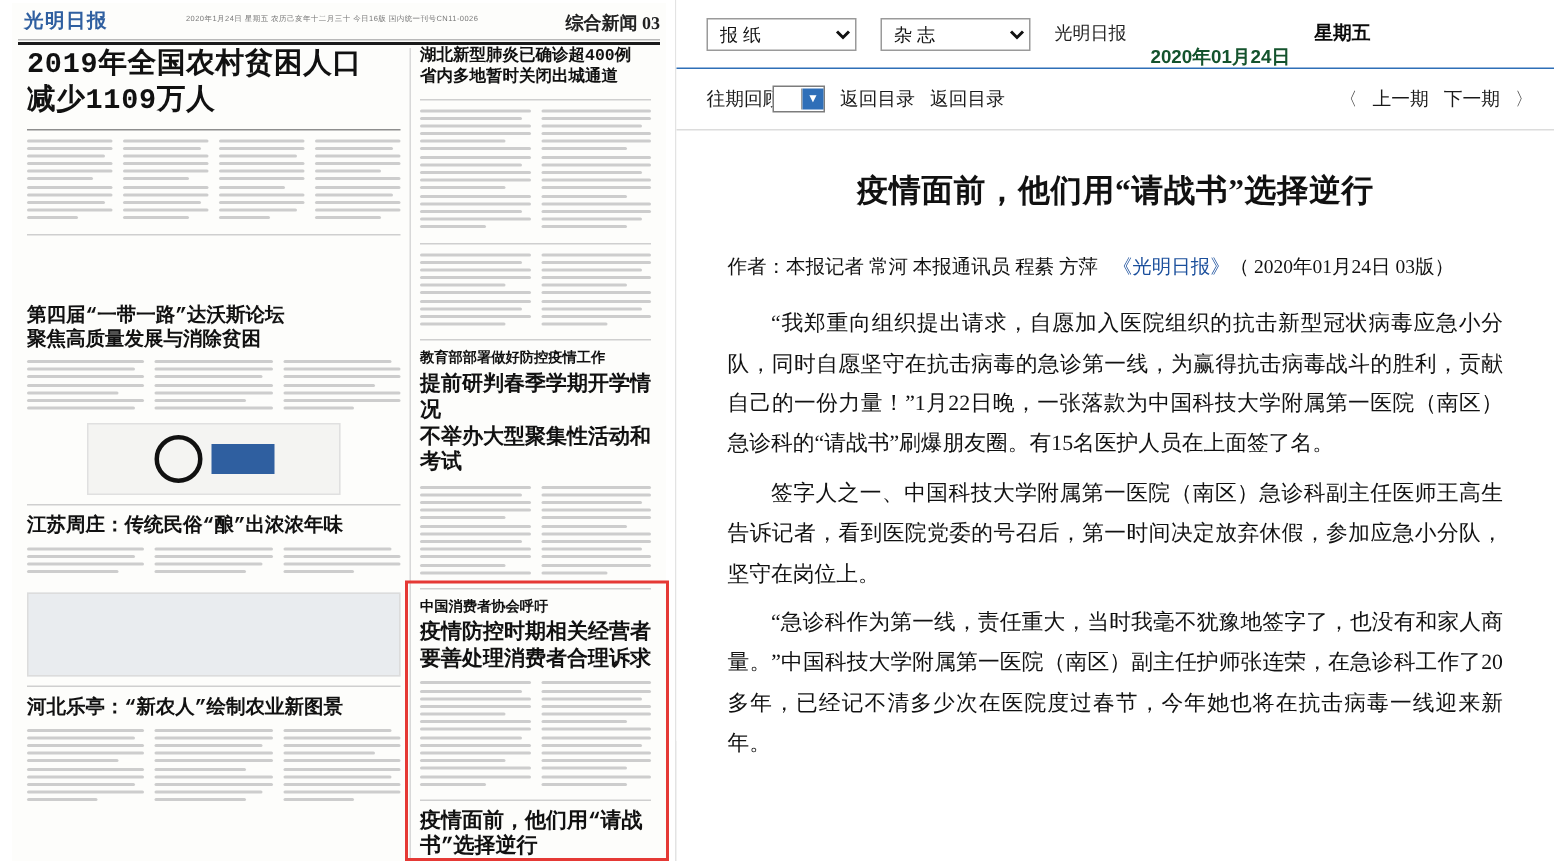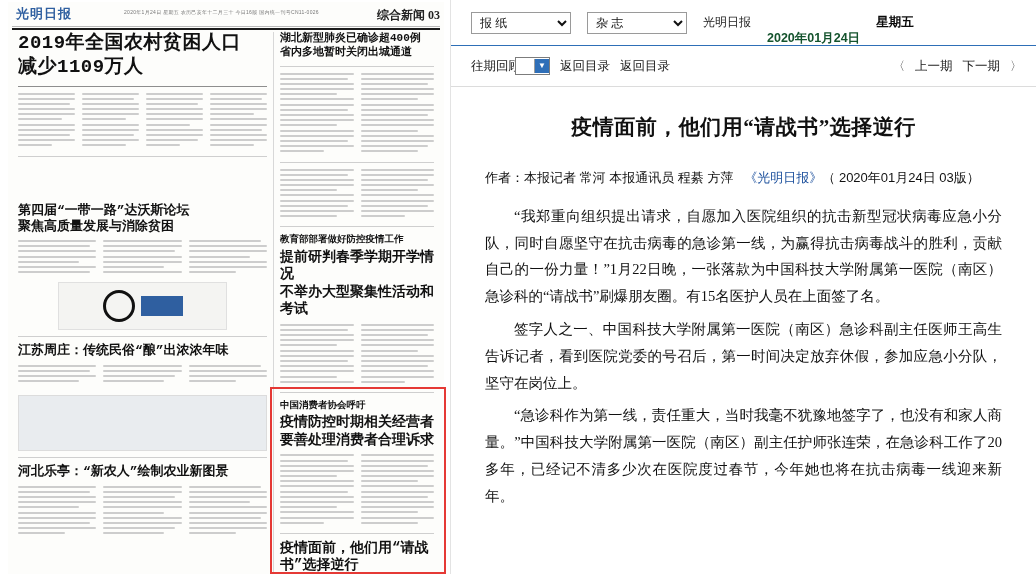--- a/index.html
+++ b/index.html
@@ -270,21 +270,21 @@
   .article-title {
     font-family: "Liberation Serif", serif;
     font-size: 21px;
     font-weight: bold;
     color: #111;
     text-align: center;
     letter-spacing: 0.5px;
     margin-bottom: 26px;
   }
   .byline {
-    font-family: Liberation Sans, sans-serif;
+    font-family: Liberation Serif, serif;
     font-size: 13px;
     color: #111;
     margin-bottom: 14px;
     line-height: 1.6;
     margin-top: 27px;
   }
   .byline .src {
     color: #1b4f9c;
   }
   .para {

